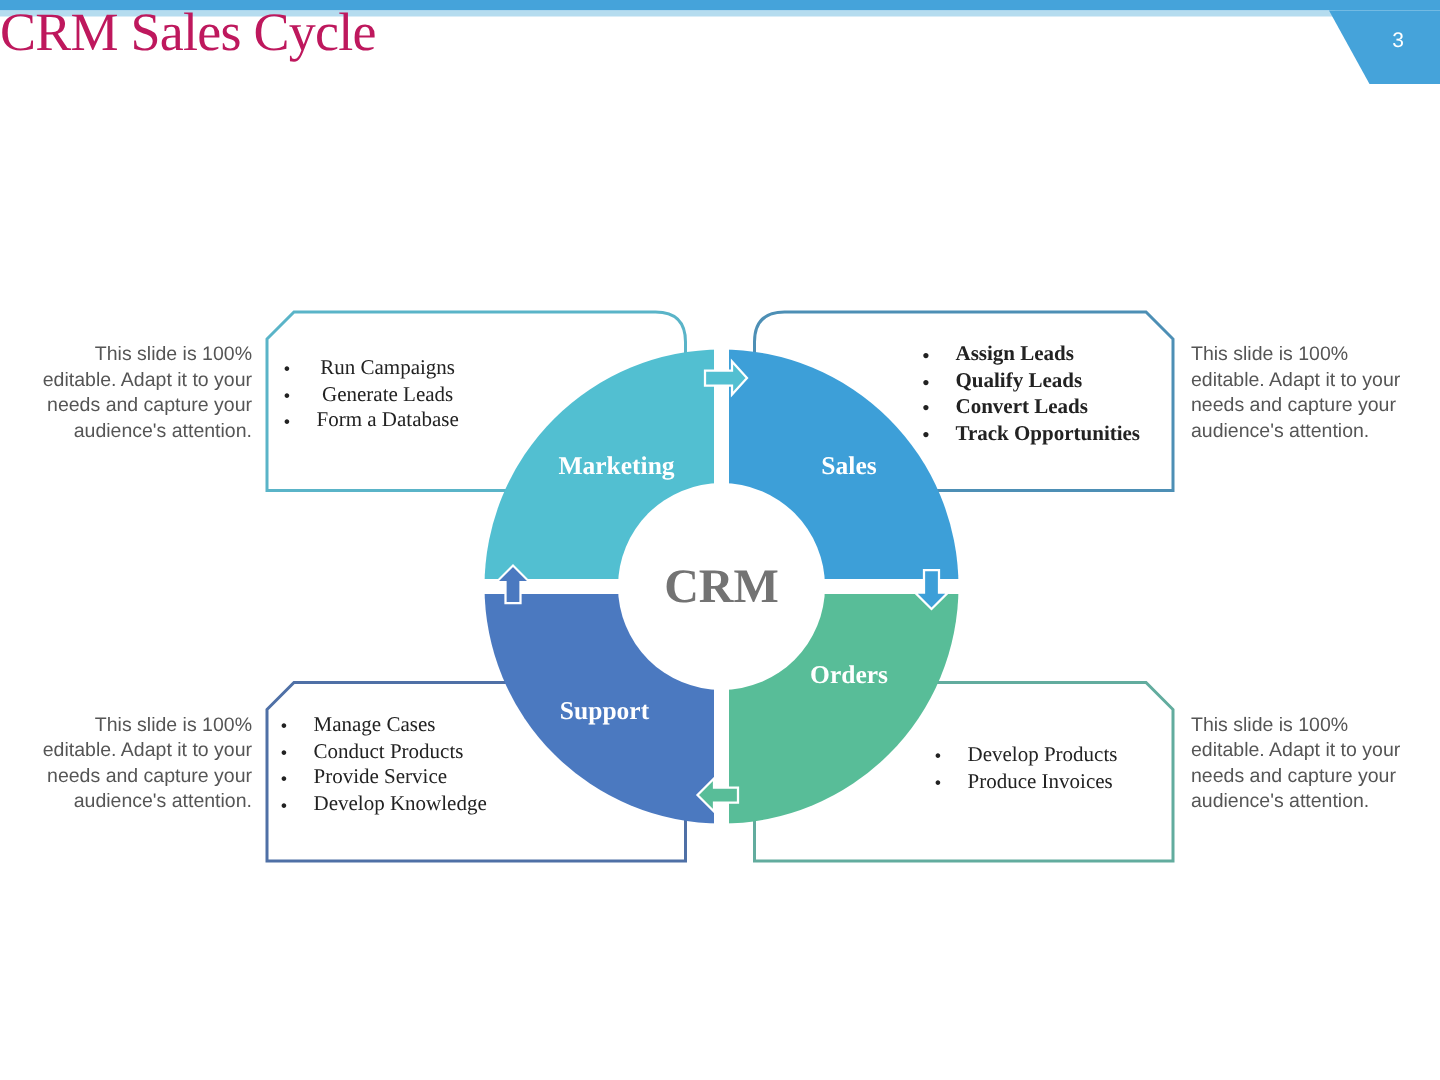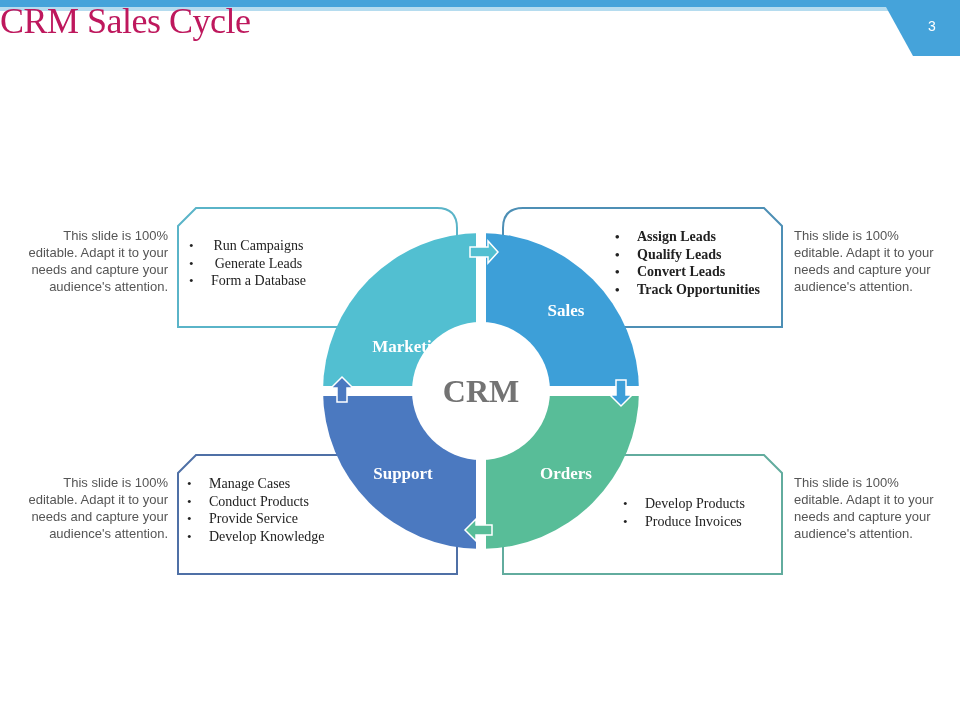--- a/index.html
+++ b/index.html
@@ -46,23 +46,23 @@
   <polygon id="arrow-3" stroke="#fff" stroke-width="1.5" points="337,402 337,388 331,388 342,377 353,388 347,388 347,402" fill="#4b79c0"></polygon>
 
   <circle cx="481" cy="391" r="69" fill="#fff"></circle>
 </svg>
 
 <div class="title">CRM Sales Cycle</div>
 <div class="pagenum">3</div>
 
 <div class="center-label">CRM</div>
 
-<div class="qlabel" style="left:411px;top:311px;margin-top:36px;">Marketing</div>
+<div class="qlabel" style="left:411px;top:311px;">Marketing</div>
 <div class="qlabel" style="left:566px;top:311px;">Sales</div>
-<div class="qlabel" style="left:566px;top:474px;">Orders</div>
+<div class="qlabel" style="left:566px;top:450px;">Orders</div>
 <div class="qlabel" style="left:403px;top:474px;text-align:right;">Support</div>
 
 <div class="side left" style="top:227px;">This slide is 100% editable. Adapt it to your needs and capture your audience's attention.</div>
 <div class="side right" style="top:227px;">This slide is 100% editable. Adapt it to your needs and capture your audience's attention.</div>
 <div class="side right" style="top:474px;">This slide is 100% editable. Adapt it to your needs and capture your audience's attention.</div>
 <div class="side left" style="top:474px;">This slide is 100% editable. Adapt it to your needs and capture your audience's attention.</div>
 
 <ul class="list" style="left:189px;top:237px;text-align:center;">
   <li>Run Campaigns</li>
   <li>Generate Leads</li>

